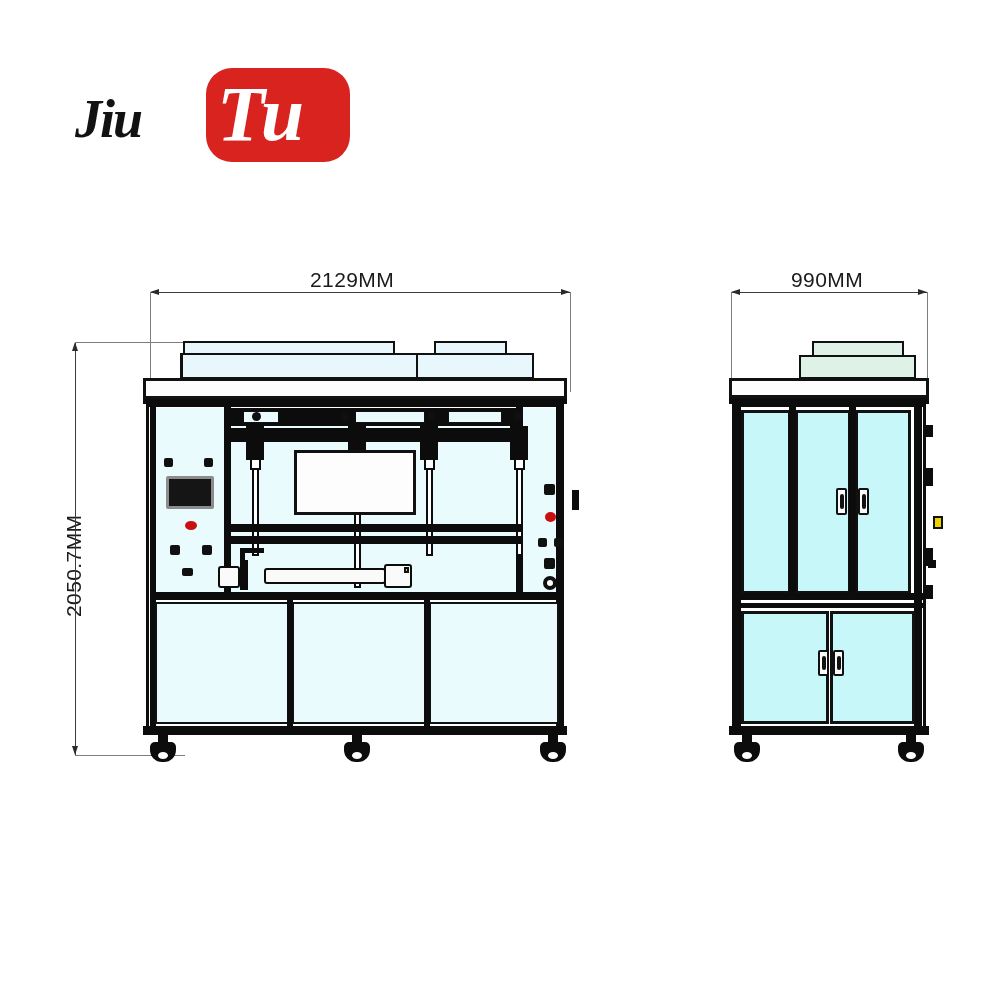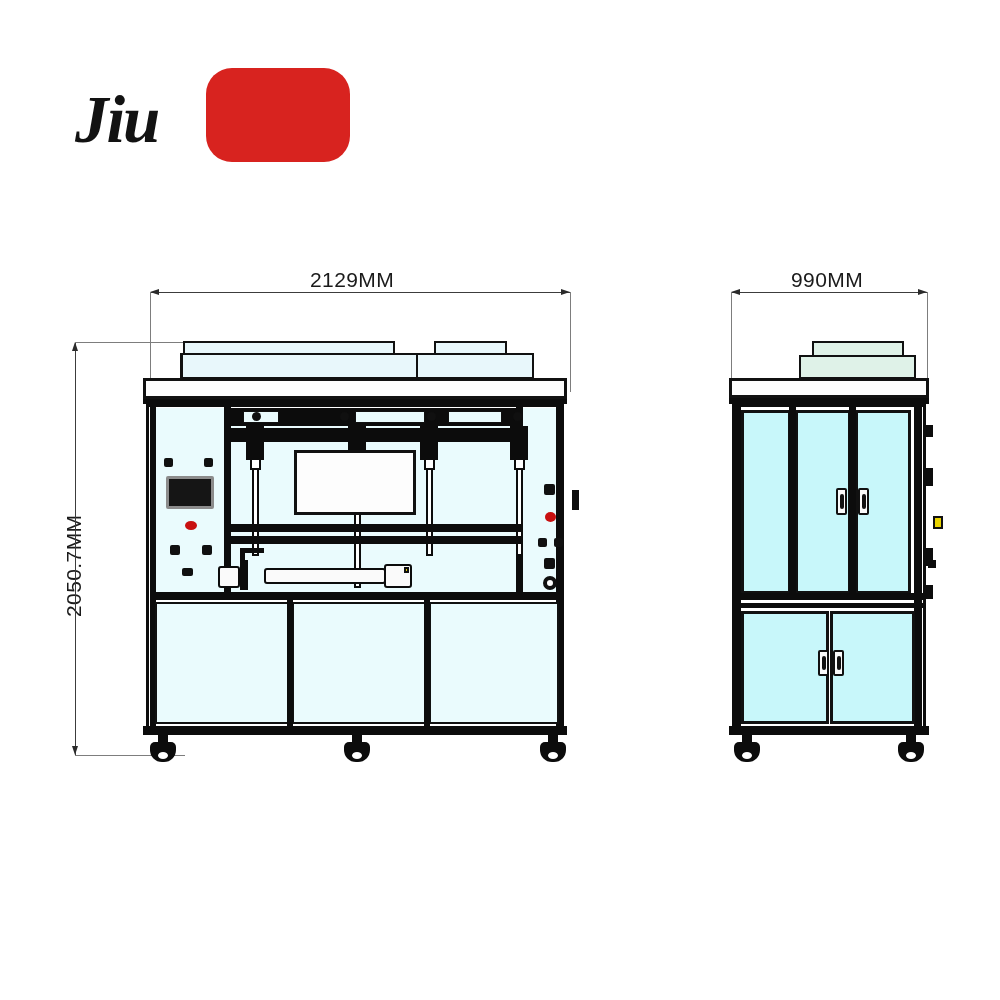--- a/index.html
+++ b/index.html
@@ -12,21 +12,21 @@
 
   
   #logo{
     position:absolute;left:75px;top:68px;
     width:275px;height:100px;
   }
   #logo .jiu{
     position:absolute;left:0;top:8px;
     font-family:"Liberation Serif",serif;
     font-style:italic;font-weight:bold;
-    font-size:67px;color:#121212;letter-spacing:-2px;
+    font-size:54px;color:#121212;letter-spacing:-2px;
     line-height:86px;
   }
   #logo .badge{
     position:absolute;left:131px;top:0px;
     width:144px;height:94px;background:#d8231f;
     border-radius:26px;
   }
   #logo .tu{
     position:absolute;left:142px;top:2px;
     font-family:"Liberation Serif",serif;
@@ -93,20 +93,21 @@
   .yellowbit{position:absolute;background:#e8d300;border:2px solid #111;box-sizing:border-box;}
 </style>
 </head>
 <body>
 
 <div id="stage">
 
   <div id="logo">
     <div class="badge"></div>
     <div class="jiu">Jiu</div>
+    <div class="tu">Tu</div>
   </div>
 
   <div class="dimtext" style="left:310px;top:268px;">2129MM</div>
   <div class="dimline h" style="left:150px;top:292px;width:420px;"></div>
   <div class="arrow left" style="left:150px;top:289px;"></div>
   <div class="arrow right" style="left:561px;top:289px;"></div>
   <div class="extline v" style="left:150px;top:292px;height:100px;"></div>
   <div class="extline v" style="left:570px;top:292px;height:100px;"></div>
 
   <div class="dimtext" id="vdimtext">2050.7MM</div>

